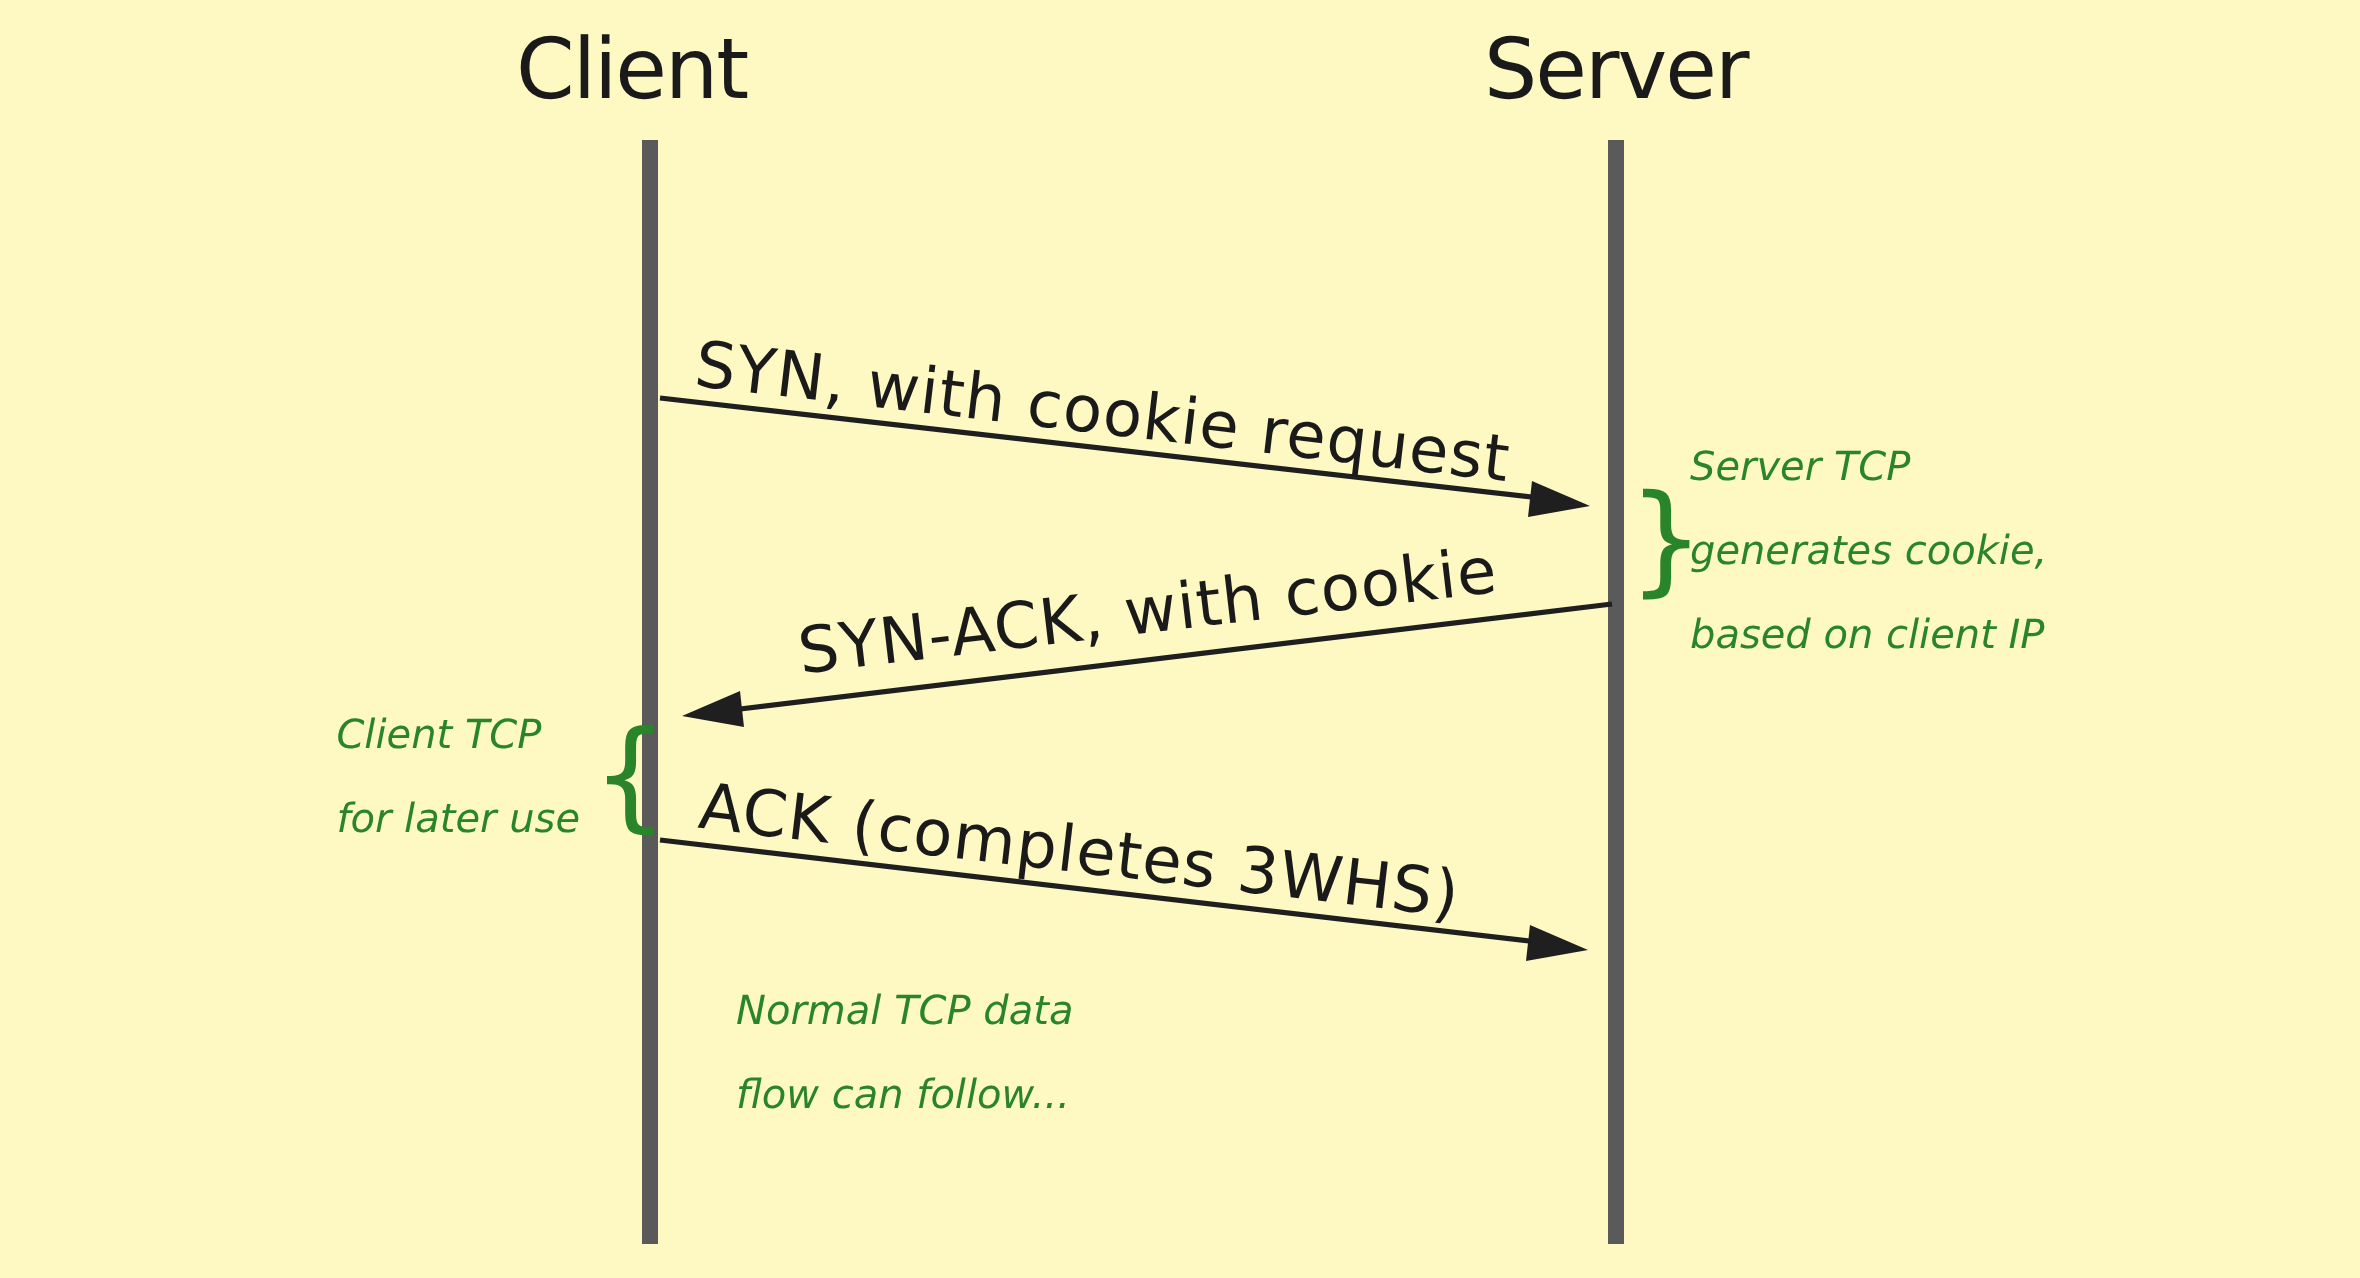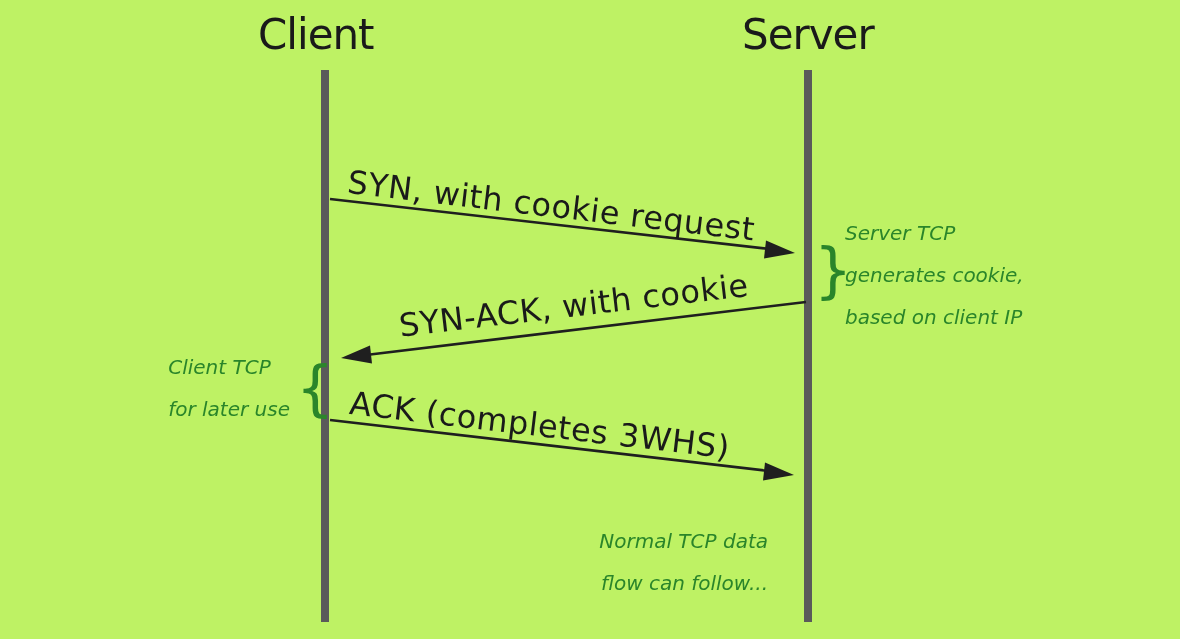--- a/index.html
+++ b/index.html
@@ -5,21 +5,21 @@
   html, body {
     margin: 0;
     padding: 0;
     background: #ffffff;
     font-family: "DejaVu Sans", "Liberation Sans", sans-serif;
   }
   .canvas {
     position: relative;
     width: 1180px;
     height: 639px;
-    background: #bef264;
+    background: #fef9c3;
     overflow: hidden;
   }
   .actor-label {
     position: absolute;
     font-size: 42px;
     color: #1a1a1a;
     letter-spacing: -1px;
     white-space: nowrap;
   }
   .actor-label.client { left: 258px; top: 10px; }
@@ -61,21 +61,21 @@
   .note {
     position: absolute;
     font-size: 20px;
     font-style: italic;
     color: var(--annotation-green, #2a852a);
     line-height: 42px;
     white-space: nowrap;
   }
   .note.server-note { left: 845px; top: 212px; text-align: left; }
   .note.client-note { right: 890px; top: 346px; text-align: left; }
-  .note.footer-note { left: 368px; top: 520px; width: 400px; text-align: right; white-space: normal; }
+  .note.footer-note { left: 368px; top: 484px; width: 400px; text-align: left; white-space: normal; }
   .brace {
     position: absolute;
     font-size: 60px;
     font-weight: 400;
     color: var(--annotation-green, #2a852a);
     line-height: 60px;
     font-style: normal;
   }
   .brace.server-brace { left: 814px; top: 240px; }
   .brace.client-brace { left: 296px; top: 358px; }

